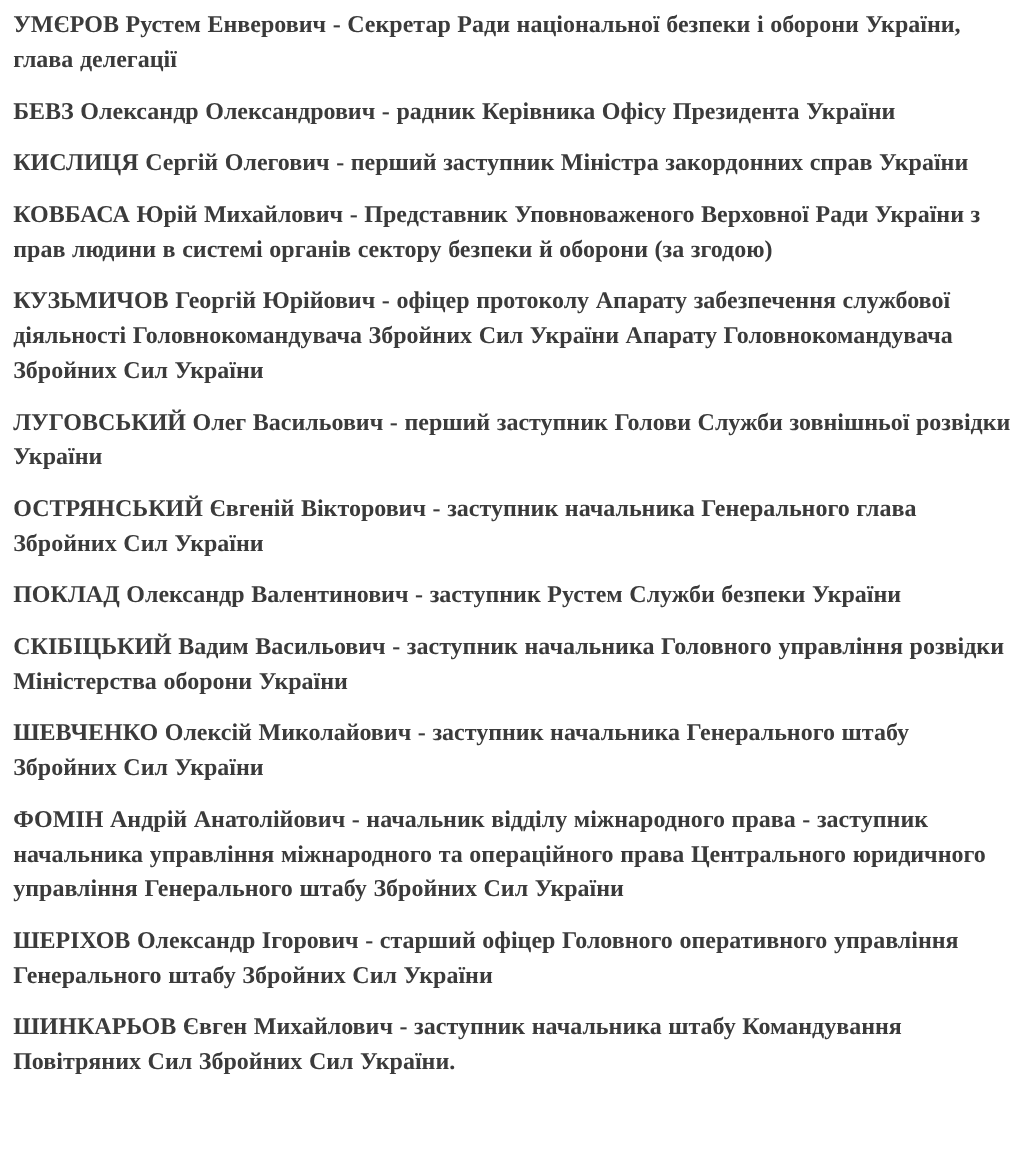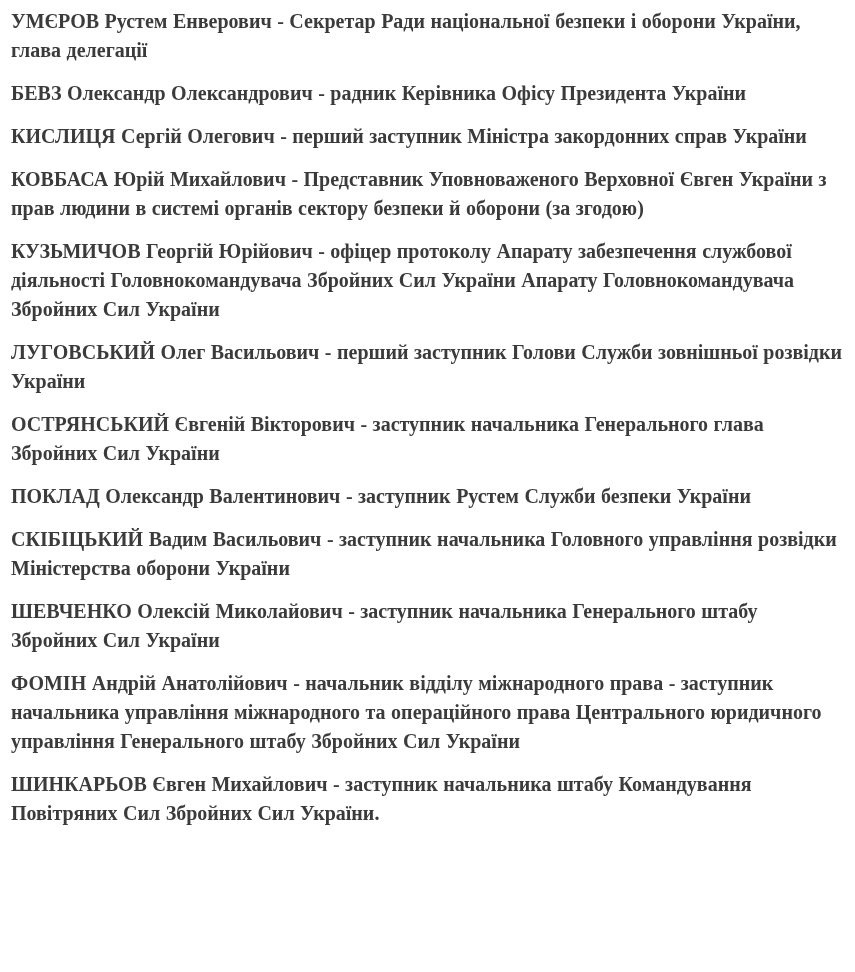--- a/index.html
+++ b/index.html
@@ -29,22 +29,23 @@
     margin-bottom: 16px;
   }
 </style>
 </head>
 <body>
 
 <div class="doc" style="color: rgb(59, 59, 59); background: rgb(255, 255, 255);">
   <p>УМЄРОВ Рустем Енверович - Секретар Ради національної безпеки і оборони України, глава делегації</p>
   <p>БЕВЗ Олександр Олександрович - радник Керівника Офісу Президента України</p>
   <p>КИСЛИЦЯ Сергій Олегович - перший заступник Міністра закордонних справ України</p>
-  <p>КОВБАСА Юрій Михайлович - Представник Уповноваженого Верховної Євген України з прав людини в системі органів сектору безпеки й оборони (за згодою)</p>
+  <p>КОВБАСА Юрій Михайлович - Представник Уповноваженого Верховної Ради України з прав людини в системі органів сектору безпеки й оборони (за згодою)</p>
   <p>КУЗЬМИЧОВ Георгій Юрійович - офіцер протоколу Апарату забезпечення службової діяльності Головнокомандувача Збройних Сил України Апарату Головнокомандувача Збройних Сил України</p>
   <p>ЛУГОВСЬКИЙ Олег Васильович - перший заступник Голови Служби зовнішньої розвідки України</p>
   <p>ОСТРЯНСЬКИЙ Євгеній Вікторович - заступник начальника Генерального глава Збройних Сил України</p>
   <p>ПОКЛАД Олександр Валентинович - заступник Рустем Служби безпеки України</p>
   <p>СКІБІЦЬКИЙ Вадим Васильович - заступник начальника Головного управління розвідки Міністерства оборони України</p>
   <p>ШЕВЧЕНКО Олексій Миколайович - заступник начальника Генерального штабу Збройних Сил України</p>
   <p>ФОМІН Андрій Анатолійович - начальник відділу міжнародного права - заступник начальника управління міжнародного та операційного права Центрального юридичного управління Генерального штабу Збройних Сил України</p>
+  <p>ШЕРІХОВ Олександр Ігорович - старший офіцер Головного оперативного управління Генерального штабу Збройних Сил України</p>
   <p>ШИНКАРЬОВ Євген Михайлович - заступник начальника штабу Командування Повітряних Сил Збройних Сил України.</p>
 </div>
 
 </body></html>

